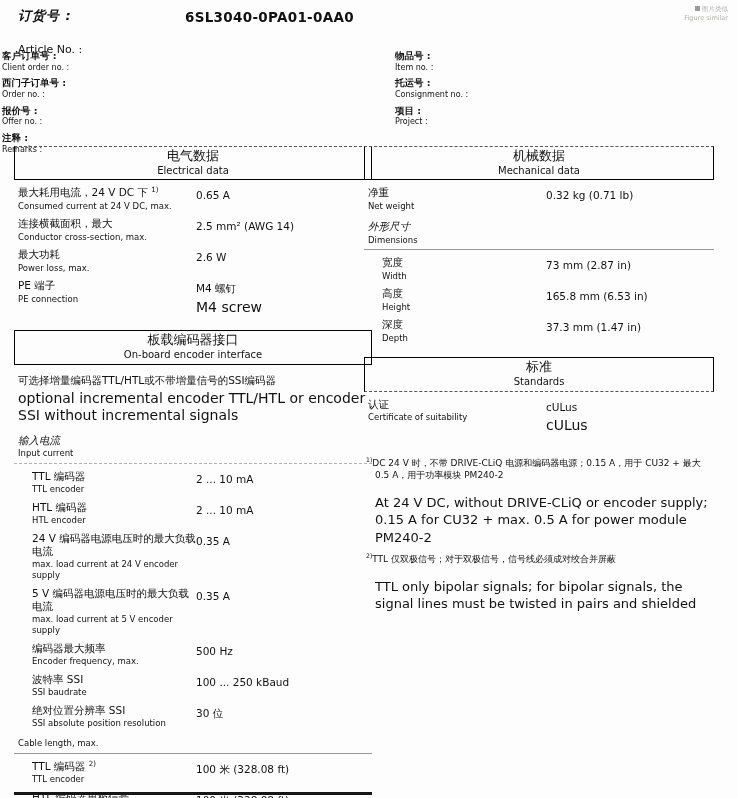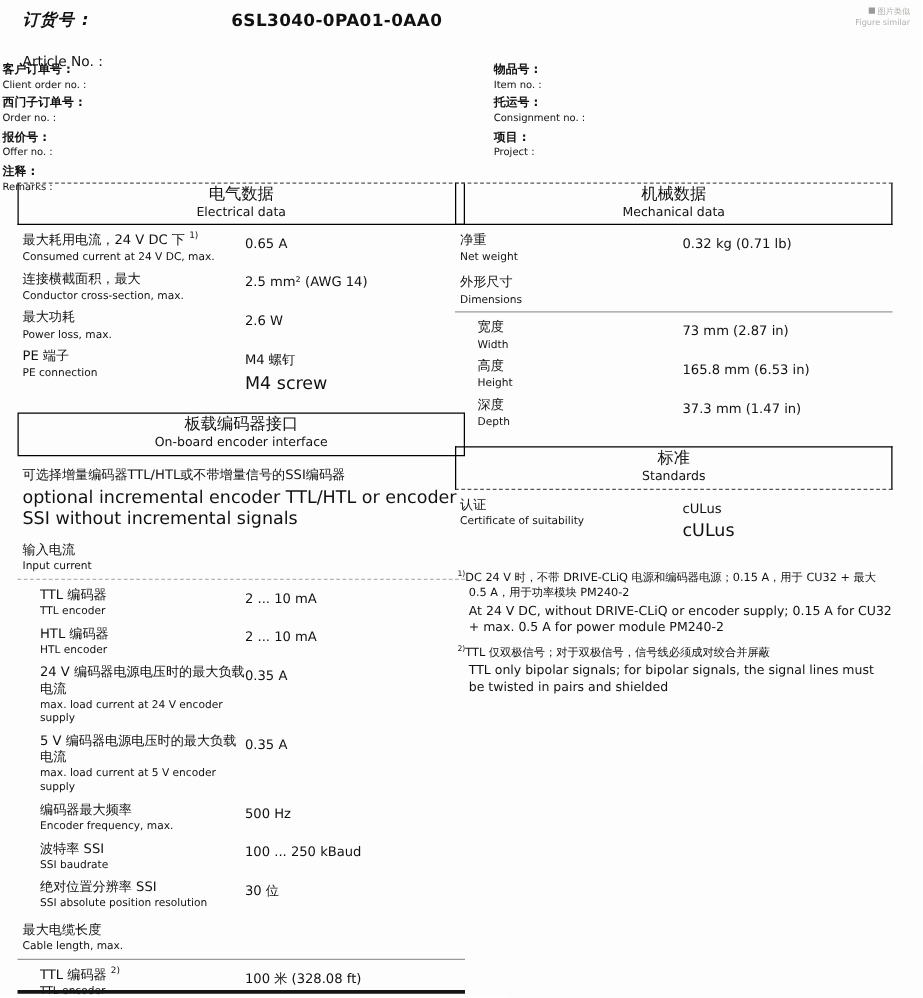--- a/index.html
+++ b/index.html
@@ -37,29 +37,29 @@
   .row{display:flex;align-items:flex-start;margin-top:6px;padding-left:4px;}
   .row .lbl{width:178px;flex:none;}
   .row.indent .lbl{padding-left:14px;width:164px;}
   .lbl .cn{font-size:10.5px;line-height:1.25;}
   .lbl .en{font-size:8.5px;line-height:1.28;margin-top:1px;}
   .row .val{flex:1;font-size:10.5px;line-height:1.25;padding-top:3px;}
   .val .vs{font-size:14px;margin-top:3px;}
   sup{font-size:68%;line-height:0;}
 
   .group{margin-top:9px;padding-left:4px;}
-  .group .cn{font-size:10.5px;line-height:1.25;}
+  .group .cn{font-size:10.5px;line-height:1.25;font-style:italic;}
   .group .en{font-size:8.5px;line-height:1.28;margin-top:1px;}
   .rule{border:none;border-top:1px solid #9a9a9a;margin:4px 0 0 0;}
   .rule.dashed{border-top:1px dashed #b5b5b5;}
 
   .footnotes{margin-top:22px;padding-left:2px;}
   .footnote{margin-top:7px;}
   .footnote .cn{font-size:9px;line-height:1.4;padding-left:9px;text-indent:-9px;}
-  .footnote .en{font-size:10px;line-height:1.35;padding-left:9px;margin-top:1px;}
+  .footnote .en{font-size:13px;line-height:1.35;padding-left:9px;margin-top:12px;}
 
   .page-break-bar{position:absolute;left:14px;top:792px;width:358px;height:3px;background:#161616;}
 </style>
 </head>
 <body>
 
 <div class="page">
 
   <div class="hdr-left">
     <div class="article-label-cn">订货号 :</div>
@@ -219,21 +219,20 @@
       <div class="row indent">
         <div class="lbl">
           <div class="cn">绝对位置分辨率 SSI</div>
           <div class="en">SSI absolute position resolution</div>
         </div>
         <div class="val">
           <div class="v">30 位</div>
         </div>
       </div>
       <div class="group">
-        <div class="cn">最大电缆长度</div>
         <div class="en">Cable length, max.</div>
       </div>
       <hr class="rule">
       <div class="row indent">
         <div class="lbl">
           <div class="cn">TTL 编码器 <sup>2)</sup></div>
           <div class="en">TTL encoder</div>
         </div>
         <div class="val">
           <div class="v">100 米 (328.08 ft)</div>

